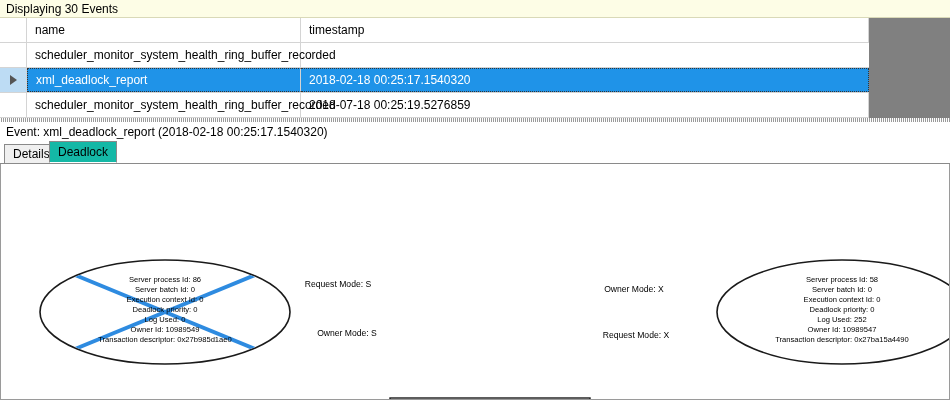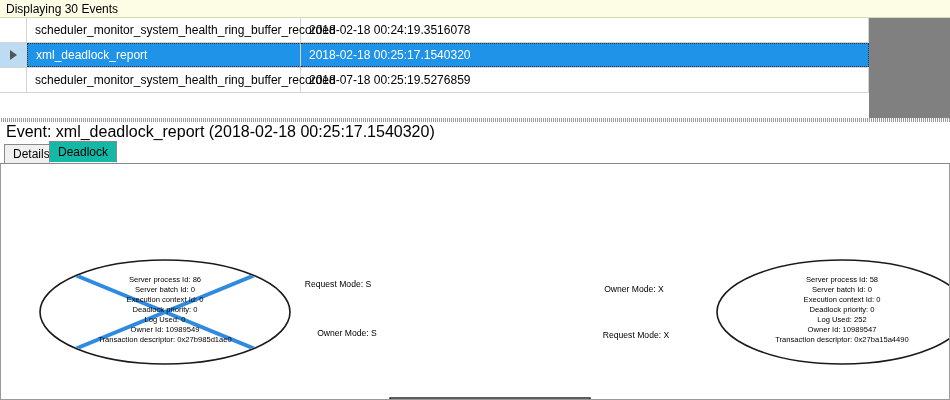--- a/index.html
+++ b/index.html
@@ -56,21 +56,21 @@
   }
   .gutter{
     position:absolute;left:0;top:118px;width:950px;height:4px;
     background:repeating-linear-gradient(90deg,#fff 0 1px,#9a9a9a 1px 2px);
   }
 
   
   .evt-caption{
     position:absolute;left:0;top:122px;width:950px;height:20px;
     display:flex;align-items:center;padding-left:6px;box-sizing:border-box;
-    background:#fff;font-size:16px;
+    background:#fff;font-size:12px;
   }
 
   
   .tabstrip{
     position:absolute;left:0;top:142px;width:950px;height:22px;
     border-bottom:1px solid #8a8a8a;box-sizing:border-box;background:#fff;
   }
   .tab{
     position:absolute;bottom:0;height:19px;box-sizing:border-box;
     display:flex;align-items:center;justify-content:center;
@@ -106,25 +106,29 @@
 
 <div id="app">
 
   <div class="banner">
     <span>Displaying 30 Events</span>
   </div>
 
   <div class="grid">
     <div class="grid-inner">
 
+      <div class="grow hdr">
+        <div class="gsel-col"></div>
+        <div class="gname-col">name</div>
+        <div class="gts-col">timestamp</div>
+      </div>
 
       <div class="grow">
         <div class="gsel-col"></div>
         <div class="gname-col">scheduler_monitor_system_health_ring_buffer_recorded</div>
-        <div class="gts-col">2018-02-18 00:24:19.3516078</div>
       </div>
 
       <div class="grow selected">
         <div class="gsel-col">
           <span class="arrow-marker"></span>
         </div>
         <div class="gname-col">xml_deadlock_report</div>
         <div class="gts-col">2018-02-18 00:25:17.1540320</div>
       </div>
 

